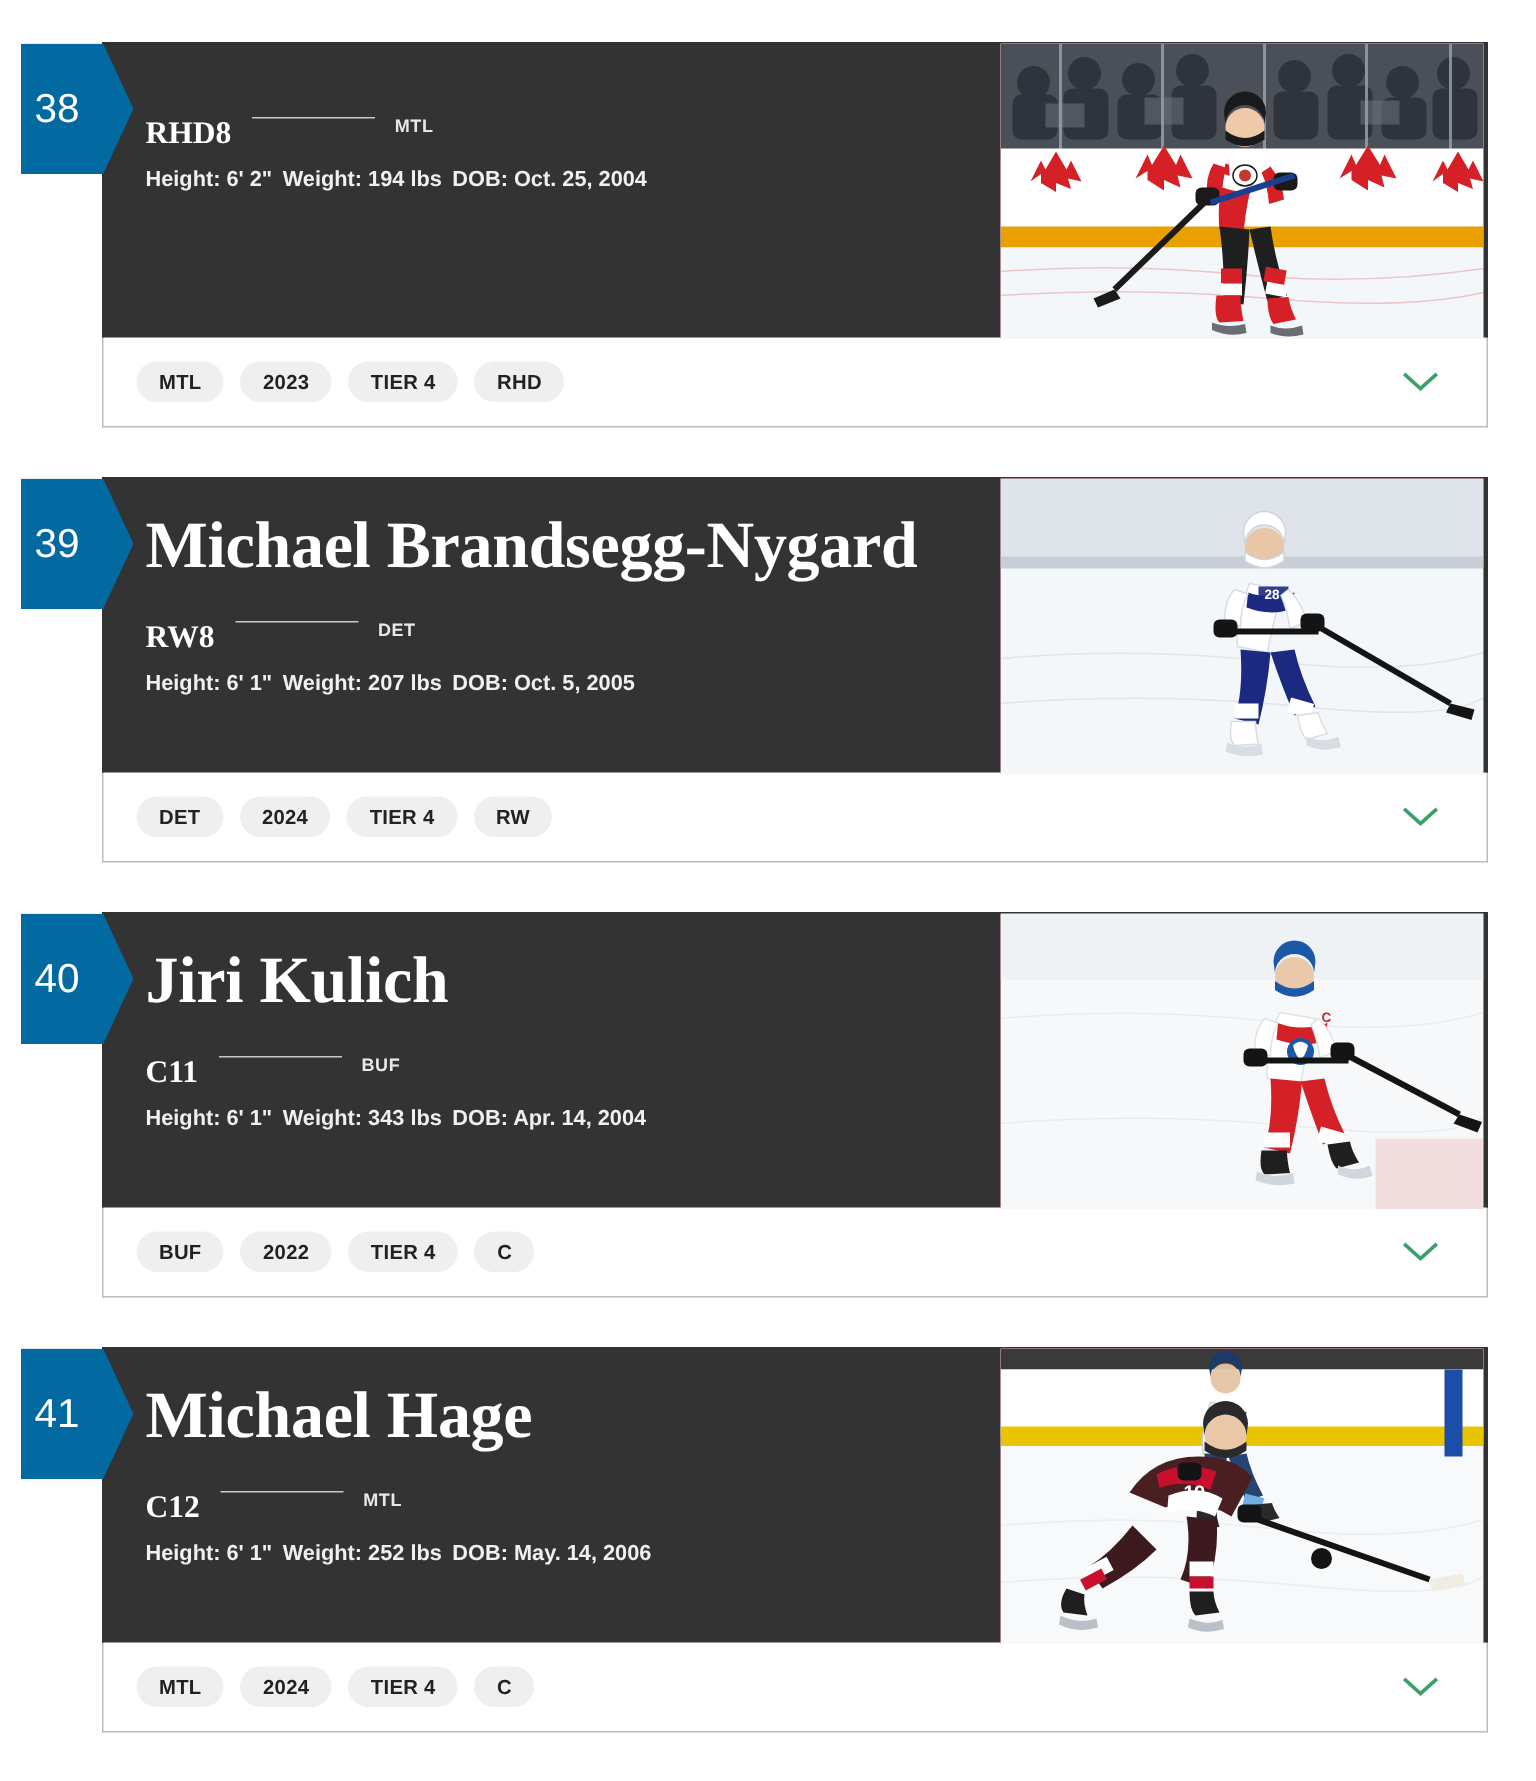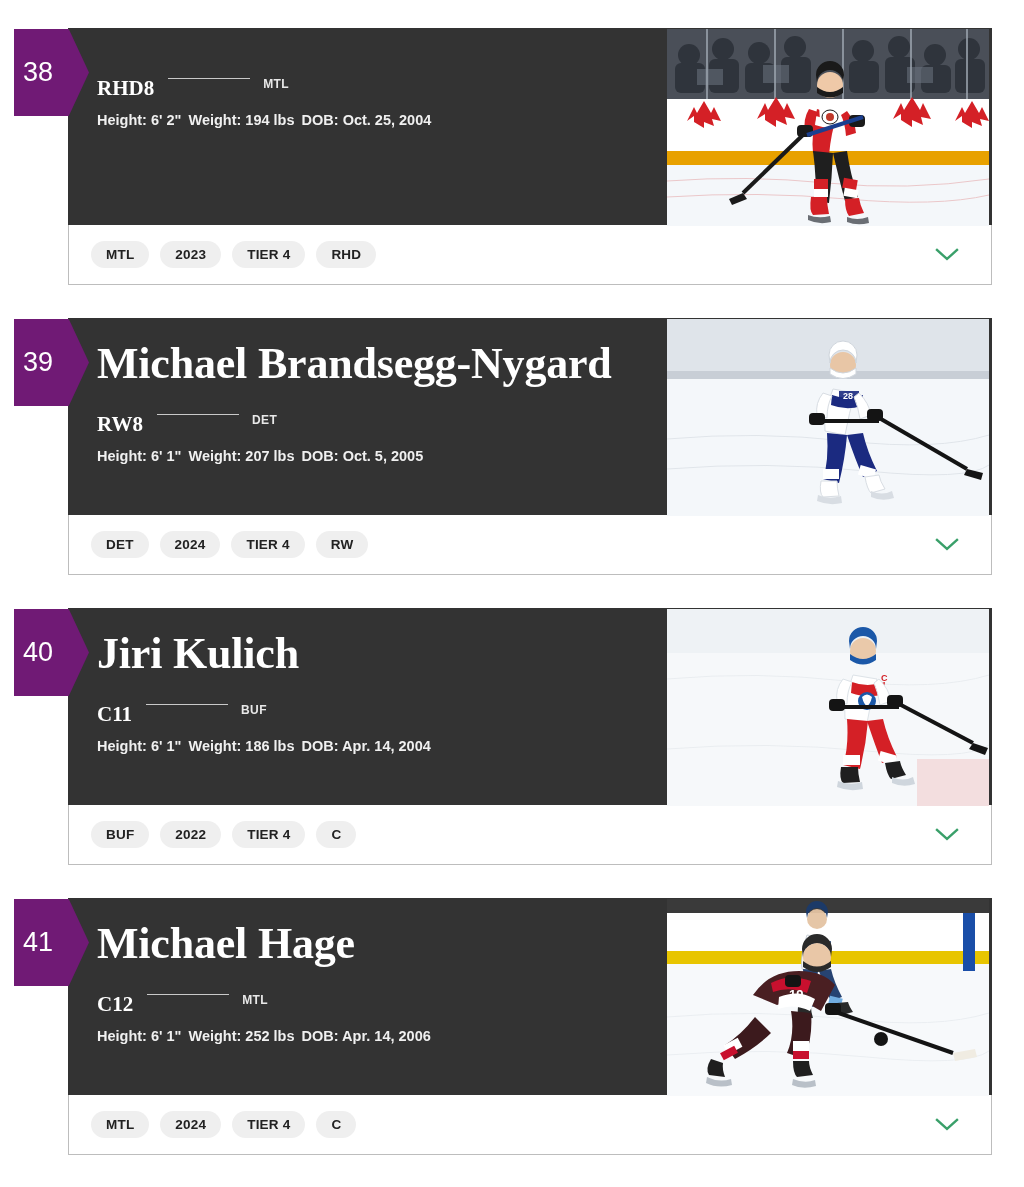--- a/index.html
+++ b/index.html
@@ -43,21 +43,21 @@
     border-bottom: none;
   }
 
   
   .rank-badge {
     position: absolute;
     left: -55px;
     top: 0;
     width: 75px;
     height: 87px;
-    background: #701a75;
+    background: #0369a1;
     color: #ffffff;
     -webkit-clip-path: polygon(0 0, 73% 0, 100% 50%, 73% 100%, 0 100%);
     clip-path: polygon(0 0, 73% 0, 100% 50%, 73% 100%, 0 100%);
     display: flex;
     align-items: center;
     justify-content: flex-start;
     z-index: 3;
   }
   .rank-badge .rank-num {
     font-family: "Liberation Sans", sans-serif;
@@ -434,21 +434,21 @@
 
       <div class="card-text">
         <div class="player-name">Jiri Kulich</div>
         <div class="pos-row">
           <span class="pos-code">C11</span>
           <span class="pos-rule"></span>
           <span class="pos-team">BUF</span>
         </div>
         <div class="bio-row">
           <span class="bio-item">Height: 6' 1"</span>
-          <span class="bio-item">Weight: 186 lbs</span>
+          <span class="bio-item">Weight: 343 lbs</span>
           <span class="bio-item">DOB: Apr. 14, 2004</span>
         </div>
       </div>
     </div>
 
     <div class="card-footer">
       <div class="chips">
         <span class="chip">BUF</span>
         <span class="chip">2022</span>
         <span class="chip">TIER 4</span>
@@ -526,21 +526,21 @@
       <div class="card-text">
         <div class="player-name">Michael Hage</div>
         <div class="pos-row">
           <span class="pos-code">C12</span>
           <span class="pos-rule"></span>
           <span class="pos-team">MTL</span>
         </div>
         <div class="bio-row">
           <span class="bio-item">Height: 6' 1"</span>
           <span class="bio-item">Weight: 252 lbs</span>
-          <span class="bio-item">DOB: Apr. 14, 2006</span>
+          <span class="bio-item">DOB: May. 14, 2006</span>
         </div>
       </div>
     </div>
 
     <div class="card-footer">
       <div class="chips">
         <span class="chip">MTL</span>
         <span class="chip">2024</span>
         <span class="chip">TIER 4</span>
         <span class="chip">C</span>

